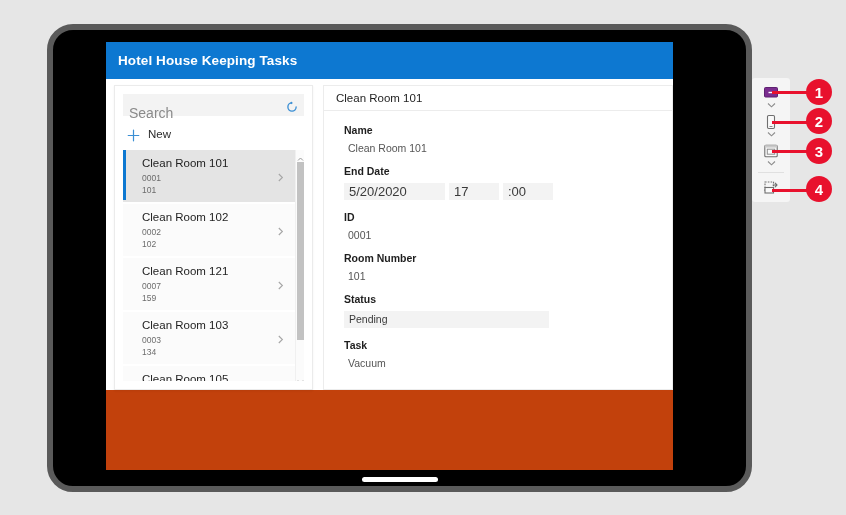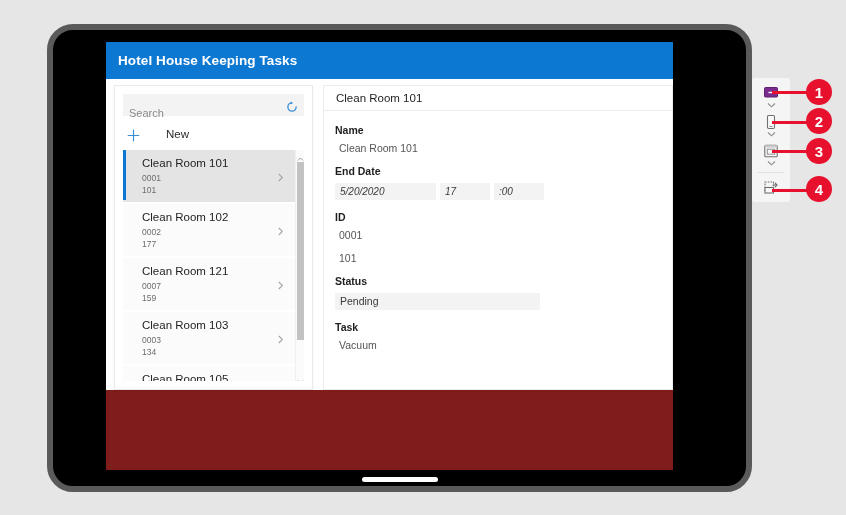--- a/index.html
+++ b/index.html
@@ -16,21 +16,21 @@
     position: absolute; left: 47px; top: 24px;
     width: 705px; height: 468px;
     background: #000;
     border: 6px solid #5a5a5a;
     border-radius: 26px;
     overflow: hidden;
   }
   .screen {
     position: absolute; left: 53px; top: 12px;
     width: 567px; height: 428px;
-    background: #7f1d1d;
+    background: #c2410c;
     overflow: hidden;
   }
   .home-bar {
     position: absolute; left: 50%; top: 447px;
     transform: translateX(-50%);
     width: 76px; height: 5px;
     background: #ffffff; border-radius: 3px;
   }
 
   
@@ -51,26 +51,26 @@
     border: 1px solid #ebebeb;
     display: flex; flex-direction: column;
     box-shadow: 0 1px 2px rgba(0,0,0,.06);
   }
   .search-box {
     margin: 8px 8px 0 8px; height: 22px;
     background: #f3f3f3;
     display: flex; align-items: center;
     padding: 0 6px;
   }
-  .search-box .ph { color: #8a8a8a; font-size: 11px; flex: 1; margin-top: 16px; }
+  .search-box .ph { color: #8a8a8a; font-size: 14px; flex: 1; margin-top: 16px; }
   .refresh-icon { width: 12px; height: 12px; flex: none; }
 
   .new-row {
     margin: 8px 8px 6px 8px;
-    display: flex; align-items: center; gap: 26px;
+    display: flex; align-items: center; gap: 8px;
     height: 20px; padding-left: 4px;
   }
   .plus-icon { width: 13px; height: 13px; flex: none; }
   .new-label { font-size: 11.5px; color: #2b2b2b; }
 
   .list-wrap { flex: 1; position: relative; overflow: hidden; margin: 0 8px 8px 8px; }
   .list { position: absolute; inset: 0; right: 9px; }
   .list-item {
     position: relative;
     height: 54px;
@@ -107,32 +107,32 @@
     display: flex; flex-direction: column;
     background: #ffffff;
   }
   .form-title-bar {
     height: 26px; border: 1px solid #ececec; background: #fff;
     display: flex; align-items: center; padding-left: 12px;
   }
   .form-title { font-size: 11.5px; color: #1e1e1e; }
   .form-fields {
     flex: 1; border: 1px solid #ececec; border-top: none;
-    background: #fff; padding: 13px 0 0 11px; overflow: hidden;
+    background: #fff; padding: 13px 0 0 20px; overflow: hidden;
   }
   .field { margin-bottom: 11px; }
   .field-label { font-size: 10.5px; font-weight: bold; color: #1e1e1e; margin-bottom: 6px; }
   .field-value { font-size: 10.5px; color: #555; padding-left: 4px; }
   .field-value.boxed {
     background: #f3f3f3; height: 17px; line-height: 17px;
     width: 205px; padding-left: 5px; color: #3a3a3a;
   }
   .date-row { display: flex; gap: 4px; }
   .date-row .dbox { background: #f3f3f3; height: 17px; line-height: 17px;
-    font-size: 10px; color: #3a3a3a; padding-left: 5px; font-style: italic; }
+    font-size: 13px; color: #3a3a3a; padding-left: 5px; }
   .dbox.d1 { width: 101px; } .dbox.d2 { width: 50px; } .dbox.d3 { width: 50px; }
 
   
   .callout-panel {
     position: absolute; left: 752px; top: 78px;
     width: 38px; height: 124px;
     background: #f5f5f5;
     border-radius: 3px;
   }
   .ci-row { position: absolute; left: 0; width: 38px; display: flex; justify-content: center; }
@@ -190,21 +190,21 @@
                   <div class="li-title">Clean Room 101</div>
                   <div class="li-sub">0001</div>
                   <div class="li-sub">101</div>
                   <span class="chevron-right"><svg viewBox="0 0 9 9" width="9" height="9">
                       <path d="M2.8 1 L6.4 4.5 L2.8 8" fill="none" stroke="#a6a6a6" stroke-width="1.1"></path>
                     </svg></span>
                 </div>
                 <div class="list-item">
                   <div class="li-title">Clean Room 102</div>
                   <div class="li-sub">0002</div>
-                  <div class="li-sub">177</div>
+                  <div class="li-sub">102</div>
                   <span class="chevron-right"><svg viewBox="0 0 9 9" width="9" height="9">
                       <path d="M2.8 1 L6.4 4.5 L2.8 8" fill="none" stroke="#a6a6a6" stroke-width="1.1"></path>
                     </svg></span>
                 </div>
                 <div class="list-item">
                   <div class="li-title">Clean Room 121</div>
                   <div class="li-sub">0007</div>
                   <div class="li-sub">159</div>
                   <span class="chevron-right"><svg viewBox="0 0 9 9" width="9" height="9">
                       <path d="M2.8 1 L6.4 4.5 L2.8 8" fill="none" stroke="#a6a6a6" stroke-width="1.1"></path>
@@ -258,20 +258,21 @@
                 <div class="dbox d3">:00</div>
               </div>
             </div>
 
             <div class="field">
               <div class="field-label">ID</div>
               <div class="field-value">0001</div>
             </div>
 
             <div class="field">
+              <div class="field-label">Room Number</div>
               <div class="field-value">101</div>
             </div>
 
             <div class="field">
               <div class="field-label">Status</div>
               <div class="field-value boxed">Pending</div>
             </div>
 
             <div class="field">
               <div class="field-label">Task</div>

